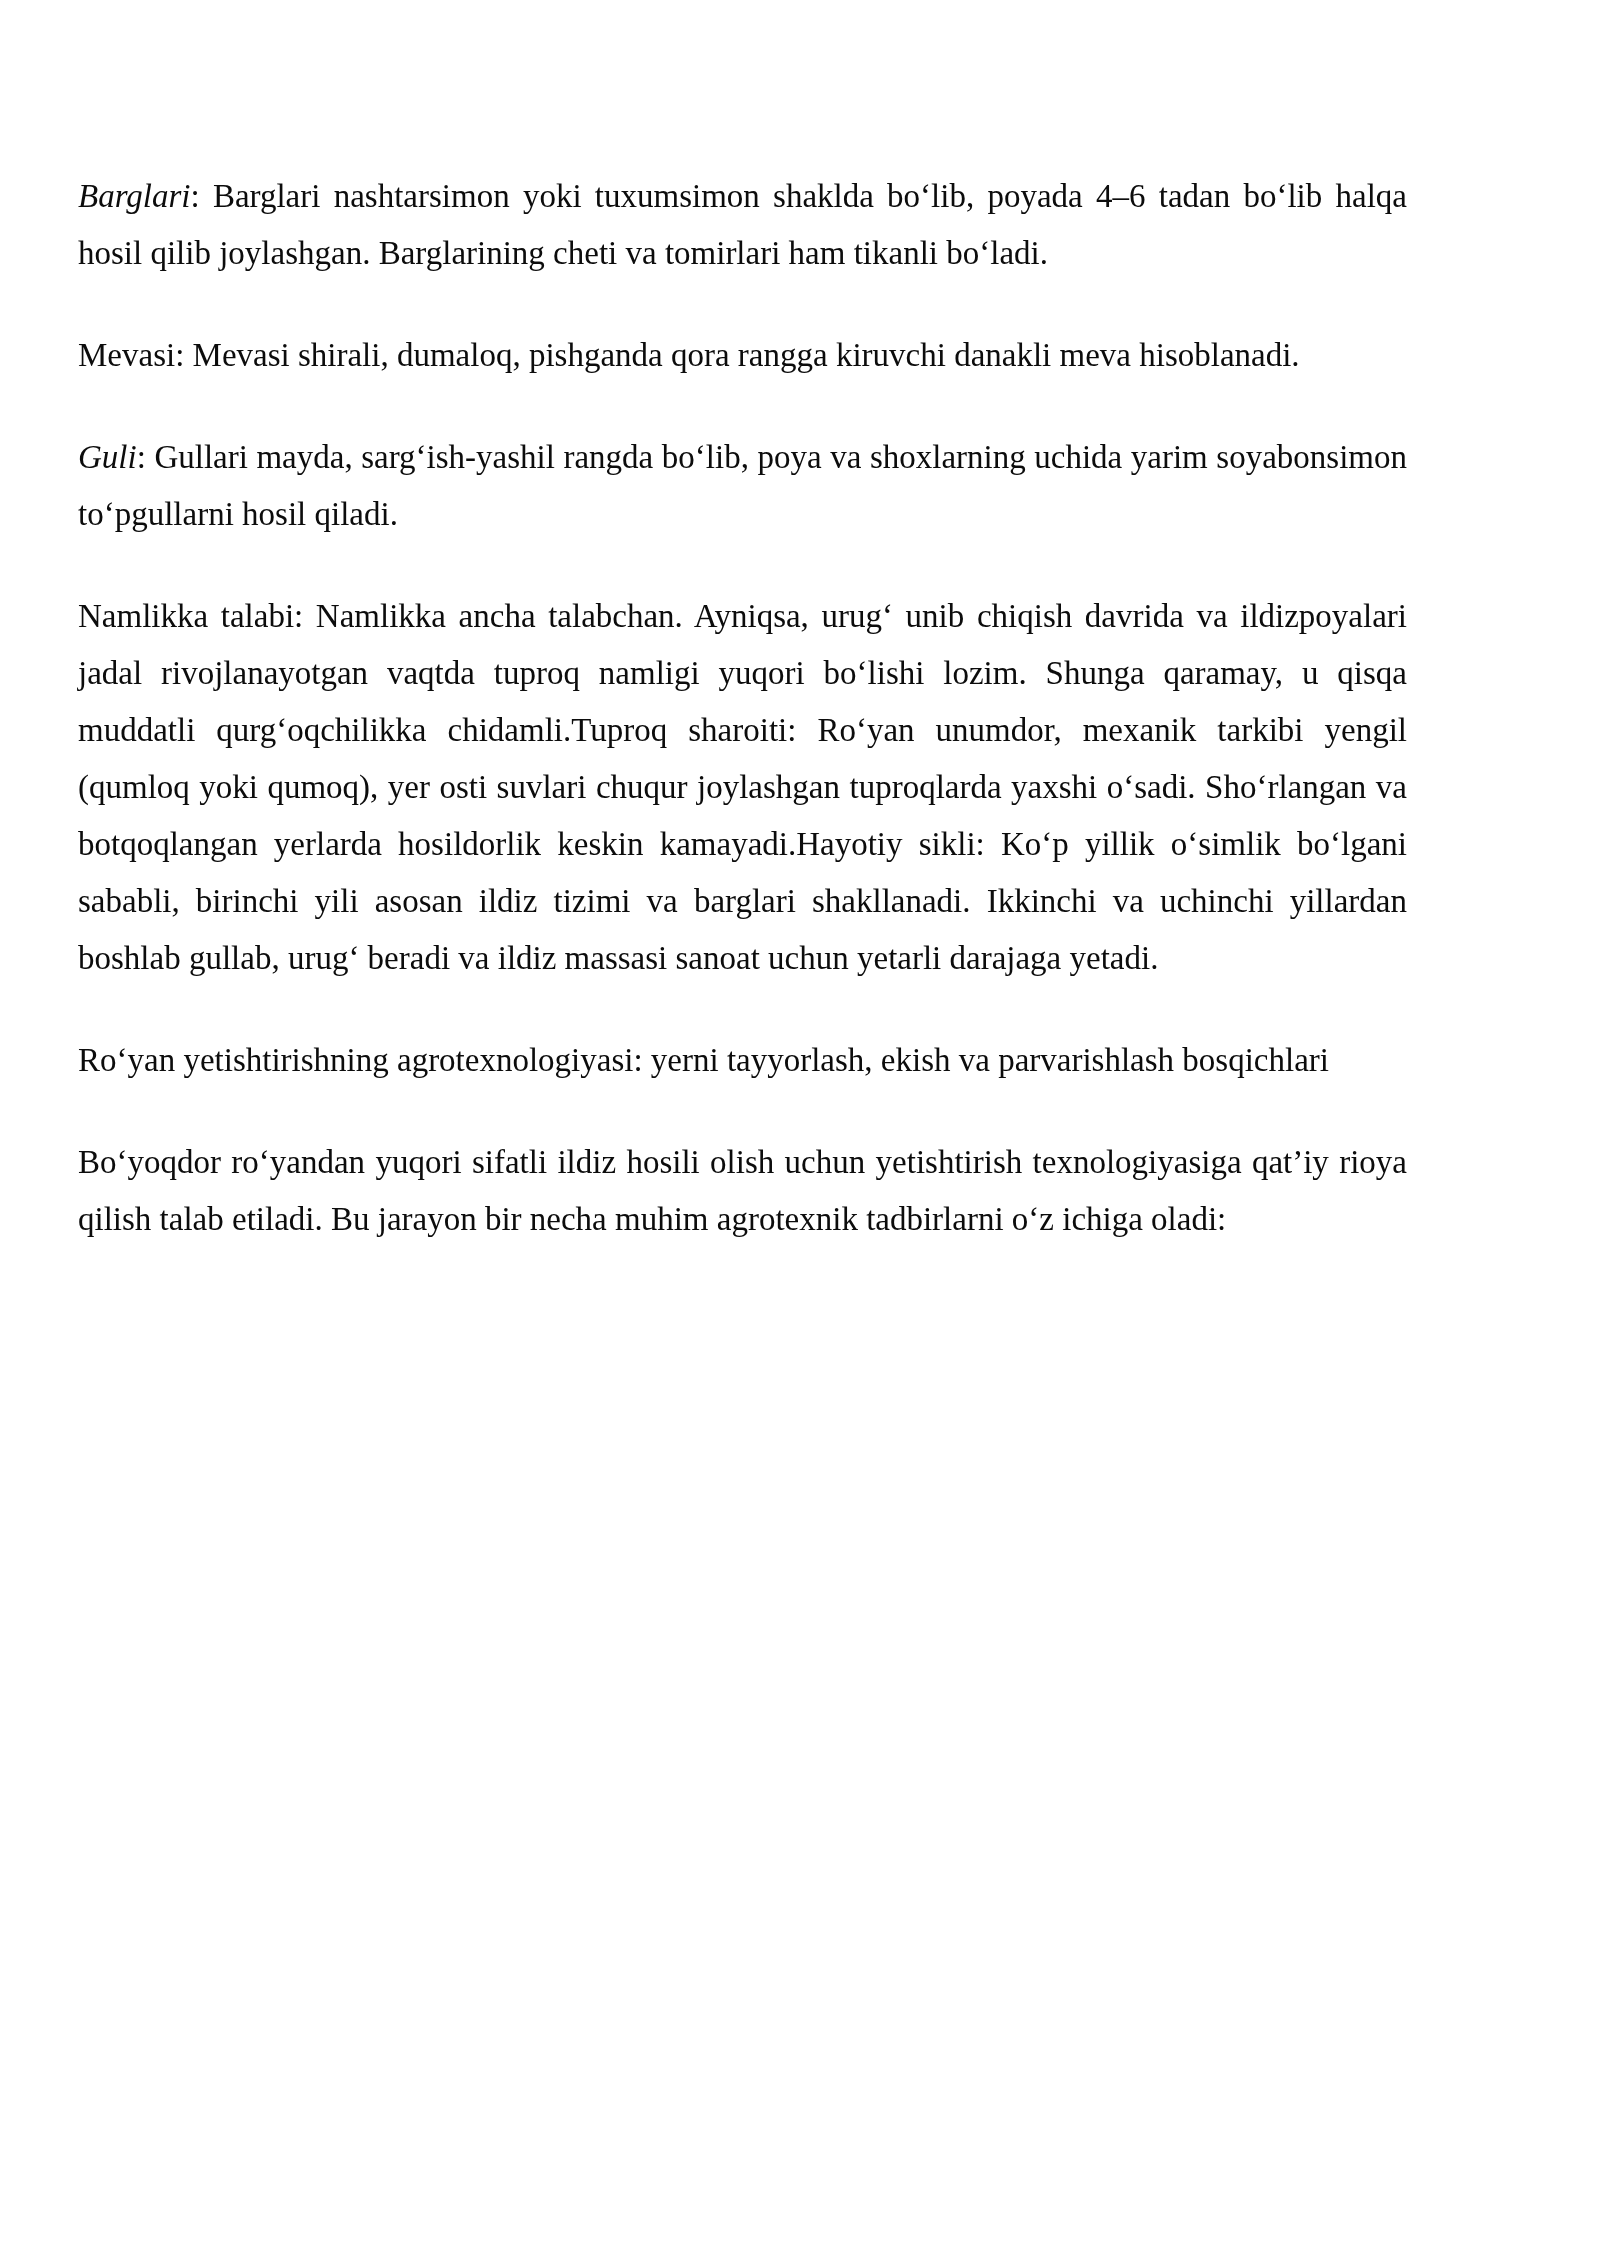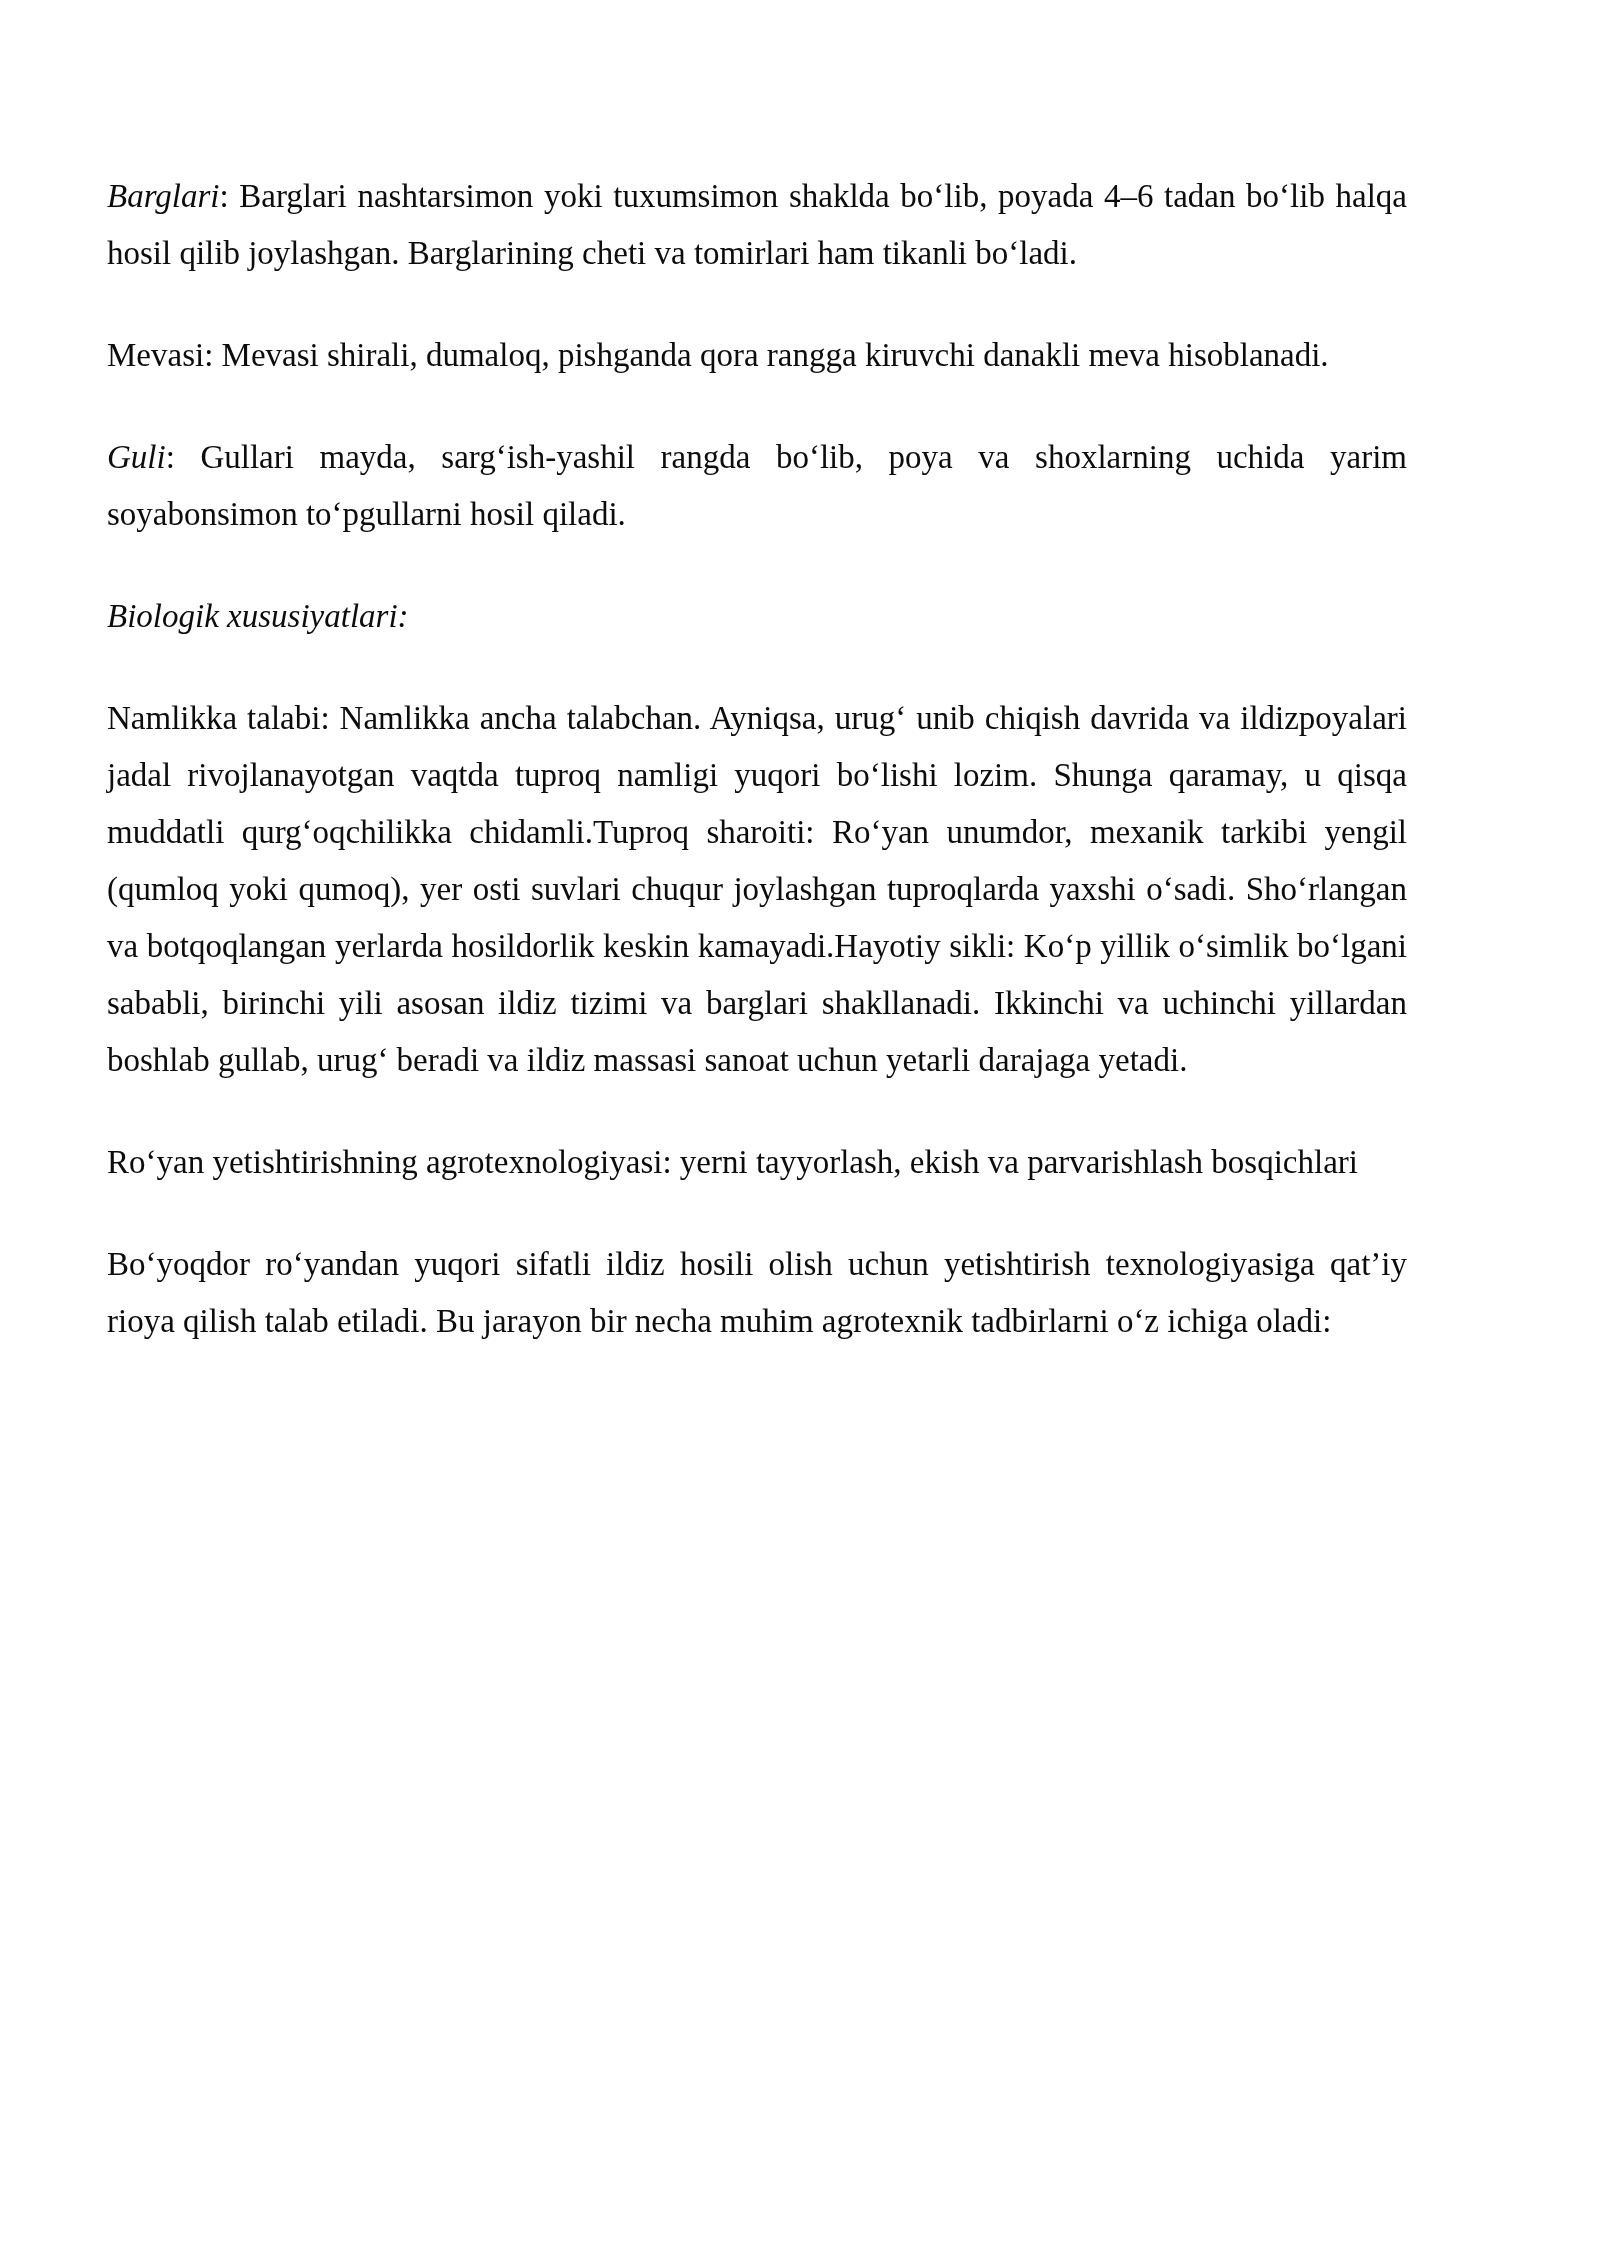--- a/index.html
+++ b/index.html
@@ -6,21 +6,21 @@
     margin: 0;
     padding: 0;
     background: #ffffff;
   }
   .page {
     position: relative;
     width: 1600px;
     height: 2262px;
     background: #ffffff;
     box-sizing: border-box;
-    padding: 168px 193px 0 107px;
+    padding: 168px 193px 0 78px;
     font-family: "Liberation Serif", "DejaVu Serif", serif;
     font-size: 33px;
     line-height: 57px;
     color: #0c0c0c;
     overflow: hidden;
   }
   .para {
     margin: 0 0 45px 0;
     text-align: justify;
   }
@@ -38,23 +38,20 @@
   </p>
 
   <p class="para">
     <span>Mevasi: Mevasi shirali, dumaloq, pishganda qora rangga kiruvchi danakli meva hisoblanadi.</span>
   </p>
 
   <p class="para">
     <span class="lead-italic">Guli</span><span>: Gullari mayda, sarg‘ish-yashil rangda bo‘lib, poya va shoxlarning uchida yarim soyabonsimon to‘pgullarni hosil qiladi.</span>
   </p>
 
-  <p class="para italic">
-    <span>Biologik xususiyatlari:</span>
-  </p>
 
 
   <p class="para">
     <span>Namlikka talabi: Namlikka ancha talabchan. Ayniqsa, urug‘ unib chiqish davrida va ildizpoyalari jadal rivojlanayotgan vaqtda tuproq namligi yuqori bo‘lishi lozim. Shunga qaramay, u qisqa muddatli qurg‘oqchilikka chidamli.Tuproq sharoiti: Ro‘yan unumdor, mexanik tarkibi yengil (qumloq yoki qumoq), yer osti suvlari chuqur joylashgan tuproqlarda yaxshi o‘sadi. Sho‘rlangan va botqoqlangan yerlarda hosildorlik keskin kamayadi.Hayotiy sikli: Ko‘p yillik o‘simlik bo‘lgani sababli, birinchi yili asosan ildiz tizimi va barglari shakllanadi. Ikkinchi va uchinchi yillardan boshlab gullab, urug‘ beradi va ildiz massasi sanoat uchun yetarli darajaga yetadi.</span>
   </p>
 
   <p class="para bold">
     <span>Ro‘yan yetishtirishning agrotexnologiyasi: yerni tayyorlash, ekish va parvarishlash bosqichlari</span>
   </p>
 

